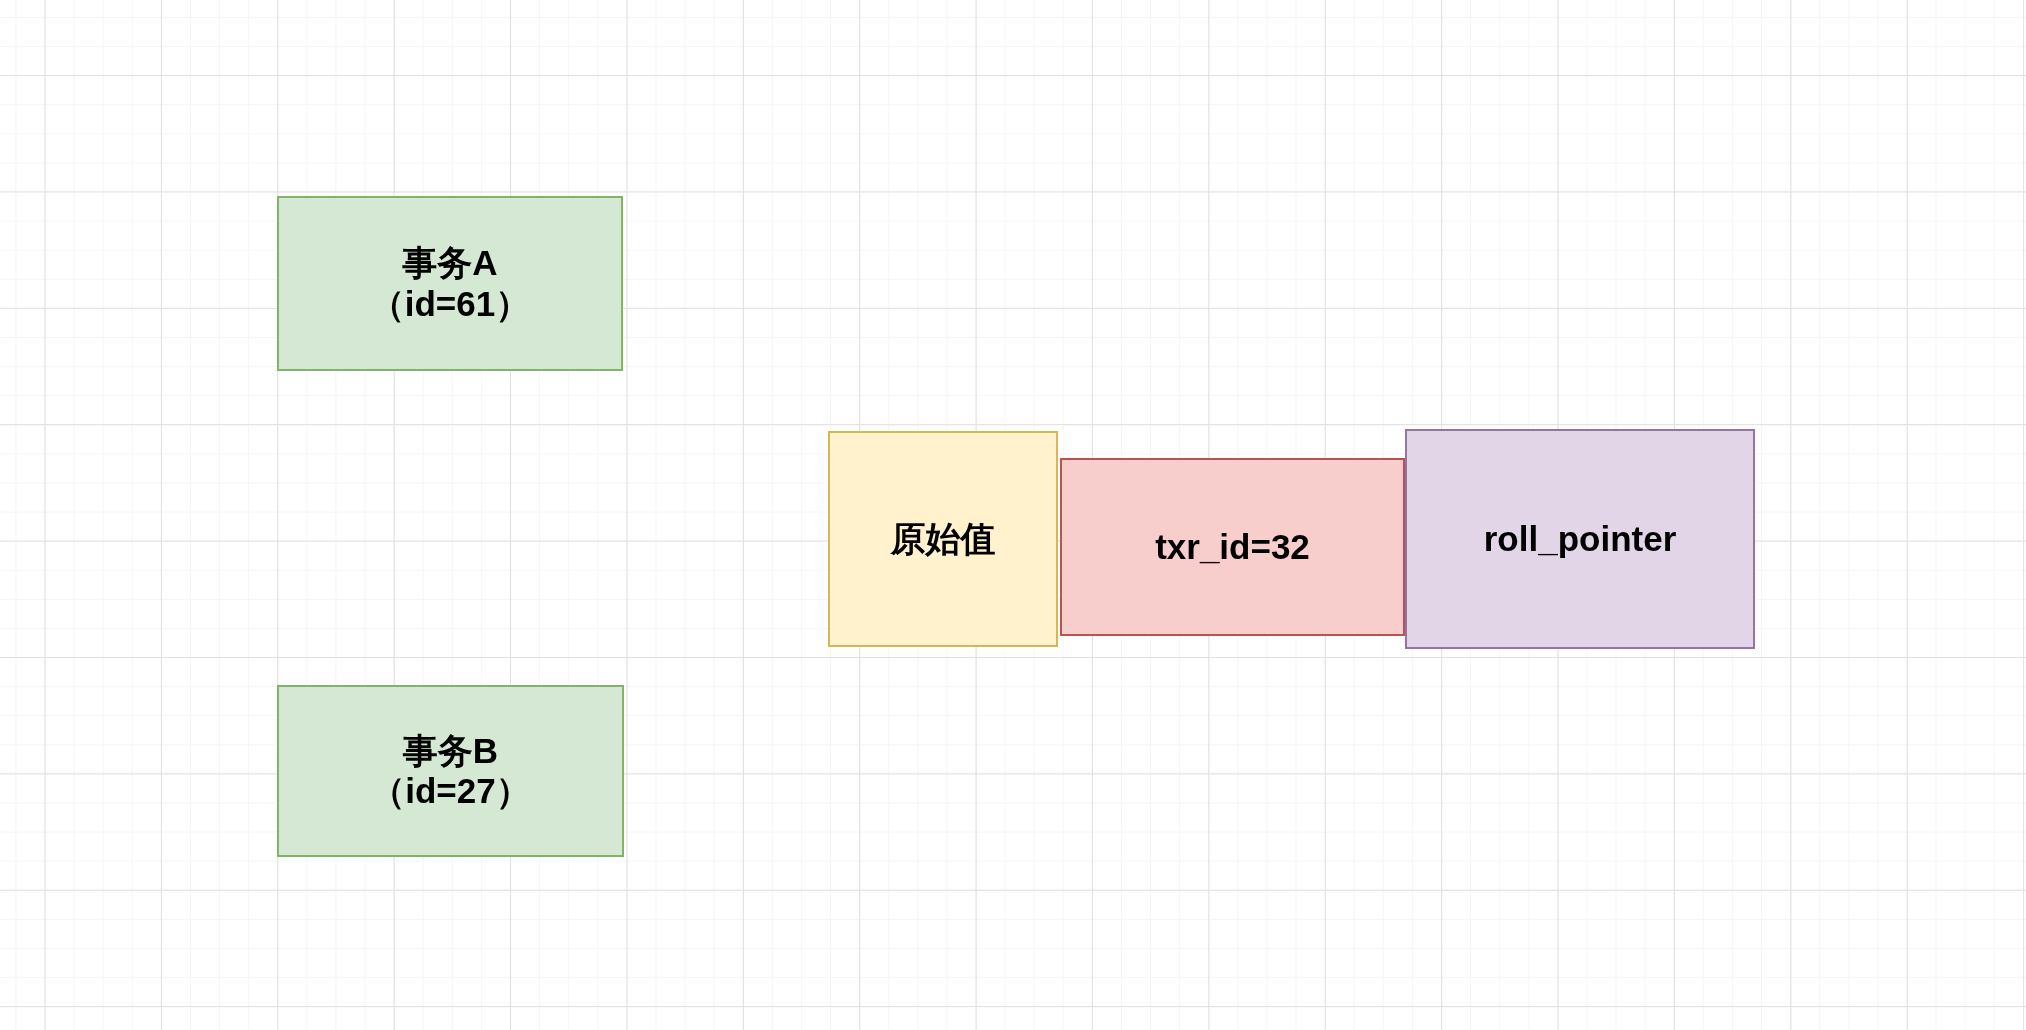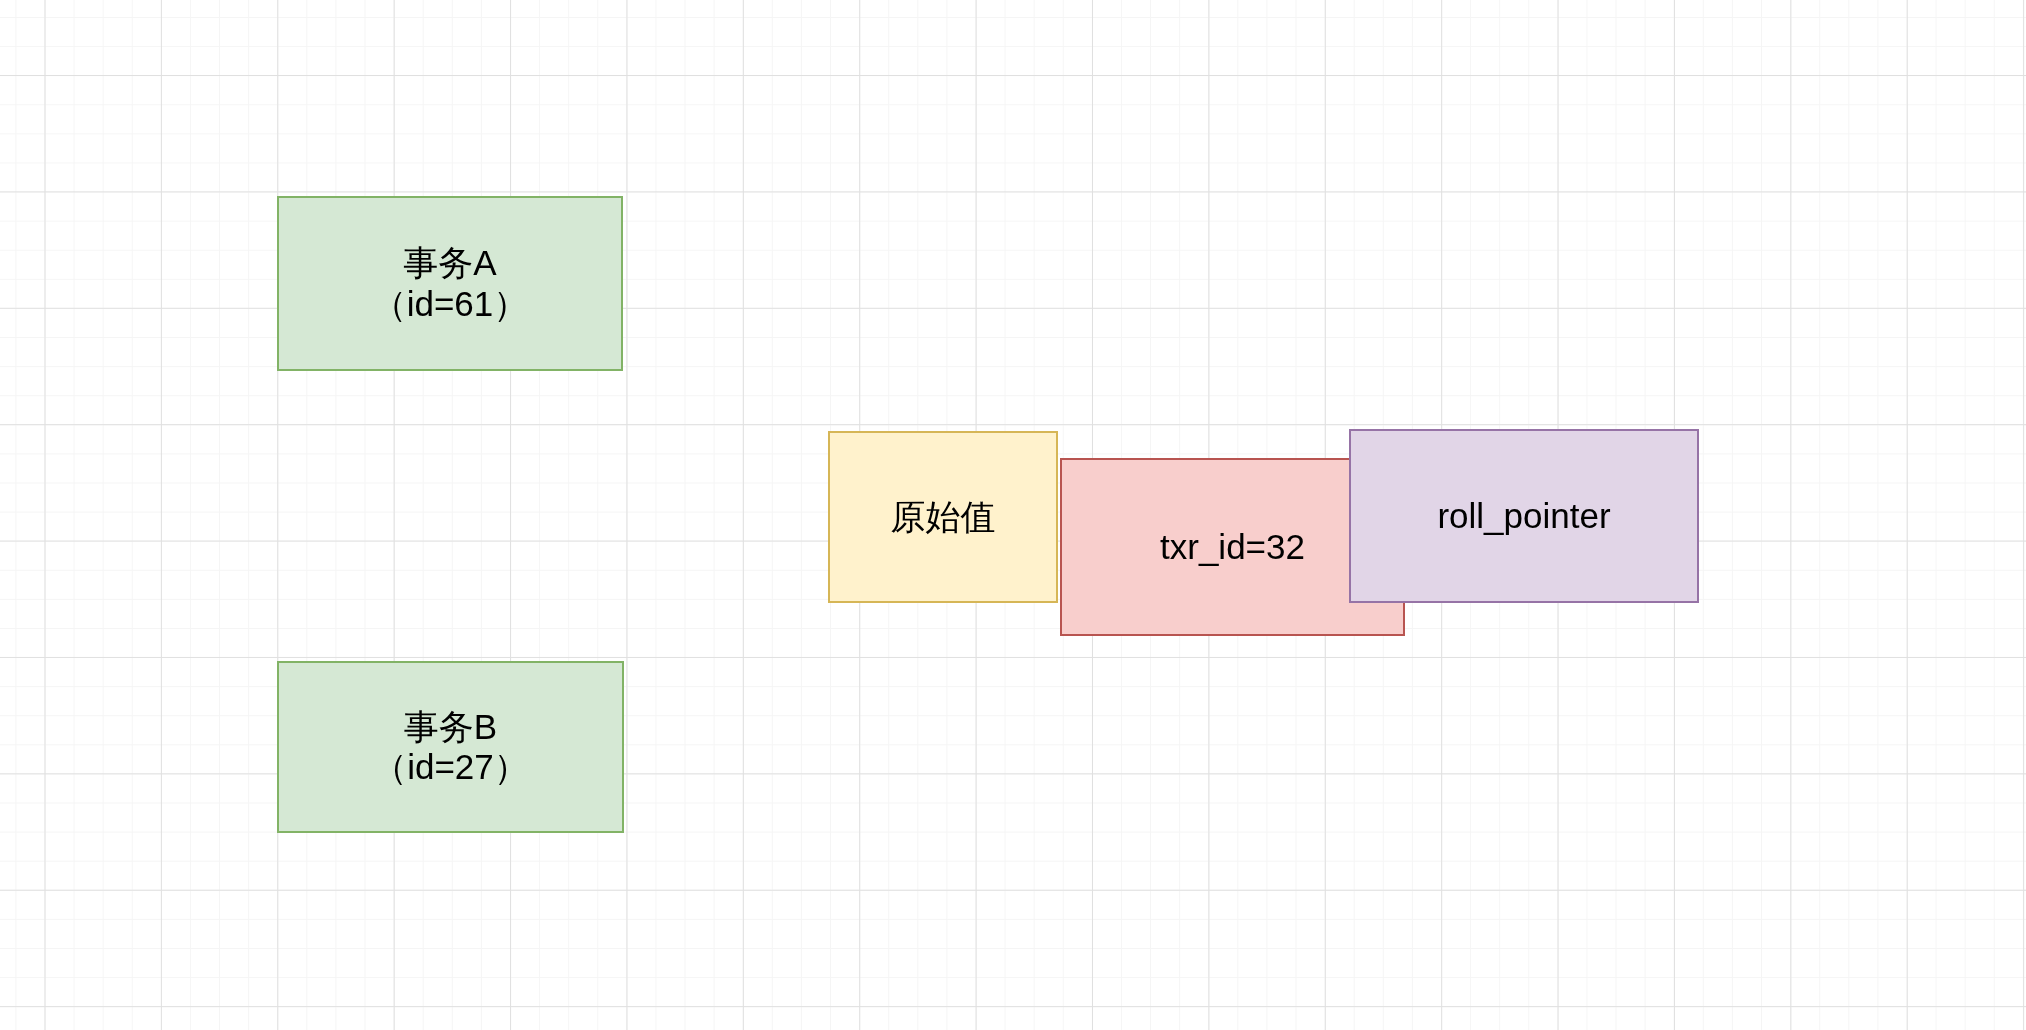--- a/index.html
+++ b/index.html
@@ -42,42 +42,42 @@
     align-items: center;
     justify-content: center;
     text-align: center;
     color: #000000;
     font-size: 35px;
     line-height: 1.15;
     white-space: nowrap;
   }
 
   .node .label { display: block; }
-  .node .label span { display: block; }
+  .node .label span { display: block; font-weight: bold; }
 
   
   .node-transaction-a { left: 277px;  top: 196px; width: 346px; height: 175px; }
   .node-transaction-b { left: 277px;  top: 661px; width: 347px; height: 172px; }
-  .node-original      { left: 828px;  top: 431px; width: 230px; height: 172px; align-items: center; }
+  .node-original      { left: 828px;  top: 431px; width: 230px; height: 216px; align-items: center; }
   .node-trxid         { left: 1060px; top: 426px; width: 345px; height: 178px; }
-  .node-rollptr       { left: 1349px; top: 429px; width: 350px; height: 174px; }
+  .node-rollptr       { left: 1405px; top: 429px; width: 350px; height: 220px; }
 </style>
 </head>
 <body>
 
 <div class="canvas">
 
   <div class="node node-transaction-a" style="background-color: rgb(213, 232, 212); border-color: rgb(130, 179, 102);">
     <div class="label">
       <span>事务A</span>
       <span>（id=61）</span>
     </div>
   </div>
 
-  <div class="node node-transaction-b" style="background-color: rgb(213, 232, 212); border-color: rgb(130, 179, 102);">
+  <div class="node node-transaction-b" style="background-color: rgb(213, 232, 212); border-color: rgb(130, 179, 102); margin-top: 24px;">
     <div class="label">
       <span>事务B</span>
       <span>（id=27）</span>
     </div>
   </div>
 
   <div class="node node-original" style="background-color: rgb(255, 242, 204); border-color: rgb(214, 182, 86);">
     <div class="label">
       <span>原始值</span>
     </div>

